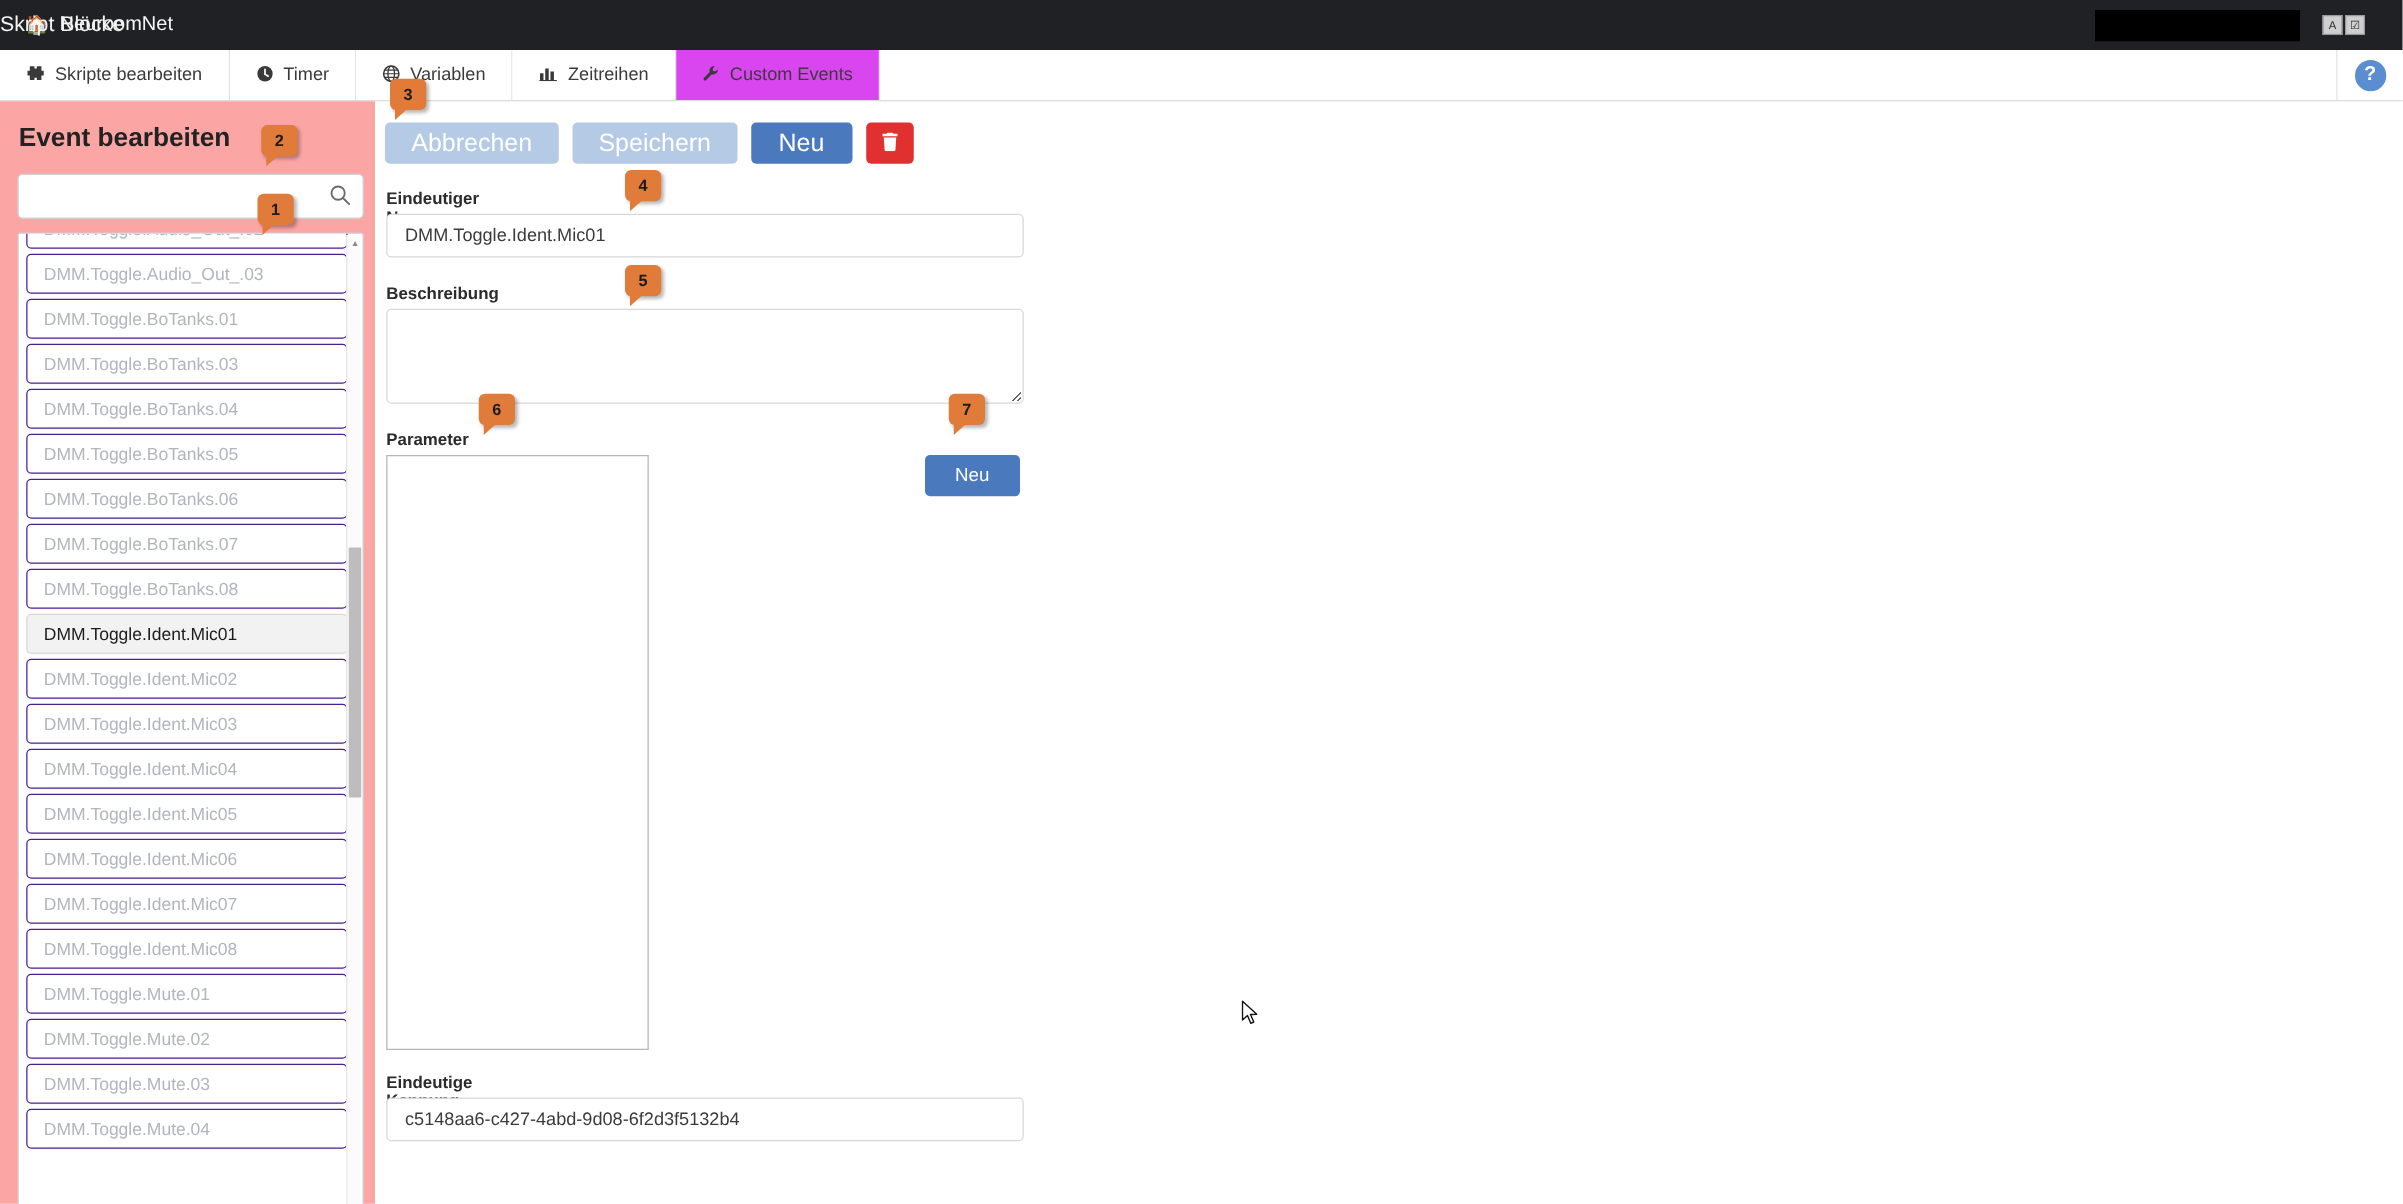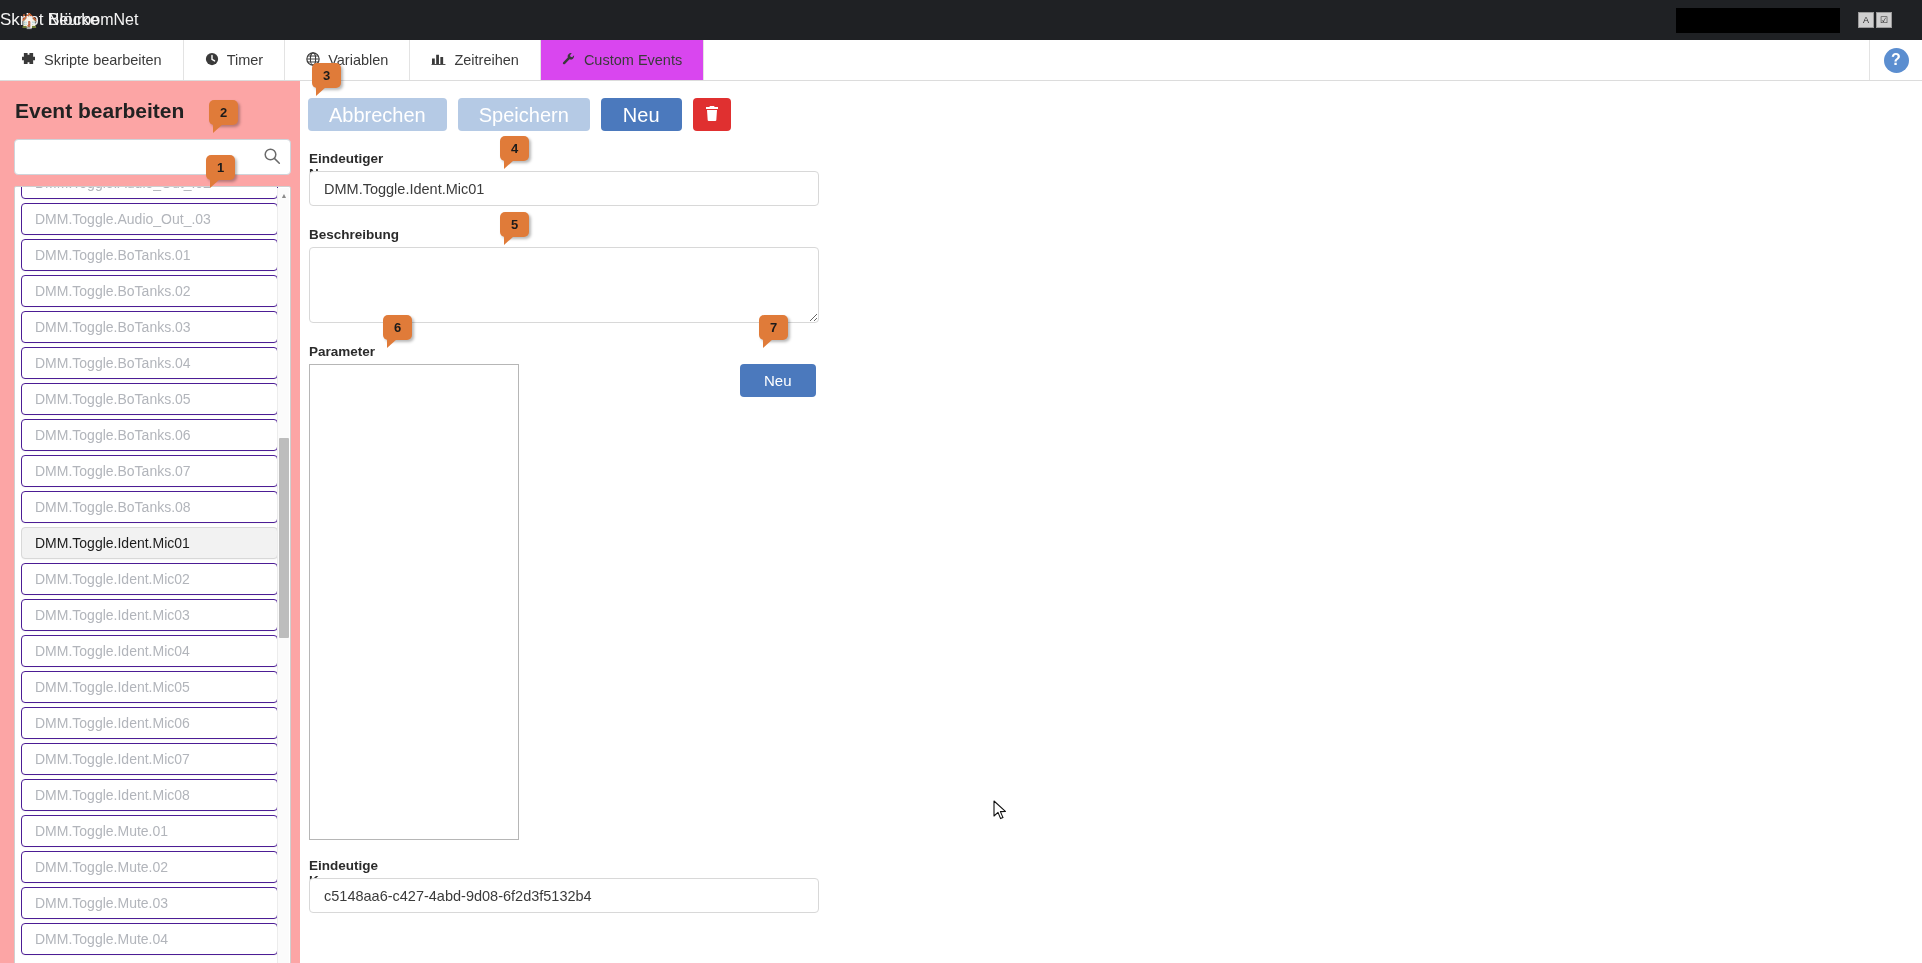--- a/index.html
+++ b/index.html
@@ -327,21 +327,20 @@
           <path d="M11.4 11.4L16.3 16.3" stroke="#6a6a6a" stroke-width="1.5" stroke-linecap="round"></path>
         </svg>
     </span>
   </div>
 
   <div class="list-box">
     <div class="list-scroll" id="list-scroll">
         <div class="list-item">DMM.Toggle.Audio_Out_.02</div>
         <div class="list-item">DMM.Toggle.Audio_Out_.03</div>
         <div class="list-item">DMM.Toggle.BoTanks.01</div>
-        <div class="list-item">DMM.Toggle.BoTanks.02</div>
         <div class="list-item">DMM.Toggle.BoTanks.03</div>
         <div class="list-item">DMM.Toggle.BoTanks.04</div>
         <div class="list-item">DMM.Toggle.BoTanks.05</div>
         <div class="list-item">DMM.Toggle.BoTanks.06</div>
         <div class="list-item">DMM.Toggle.BoTanks.07</div>
         <div class="list-item">DMM.Toggle.BoTanks.08</div>
         <div class="list-item selected">DMM.Toggle.Ident.Mic01</div>
         <div class="list-item">DMM.Toggle.Ident.Mic02</div>
         <div class="list-item">DMM.Toggle.Ident.Mic03</div>
         <div class="list-item">DMM.Toggle.Ident.Mic04</div>

